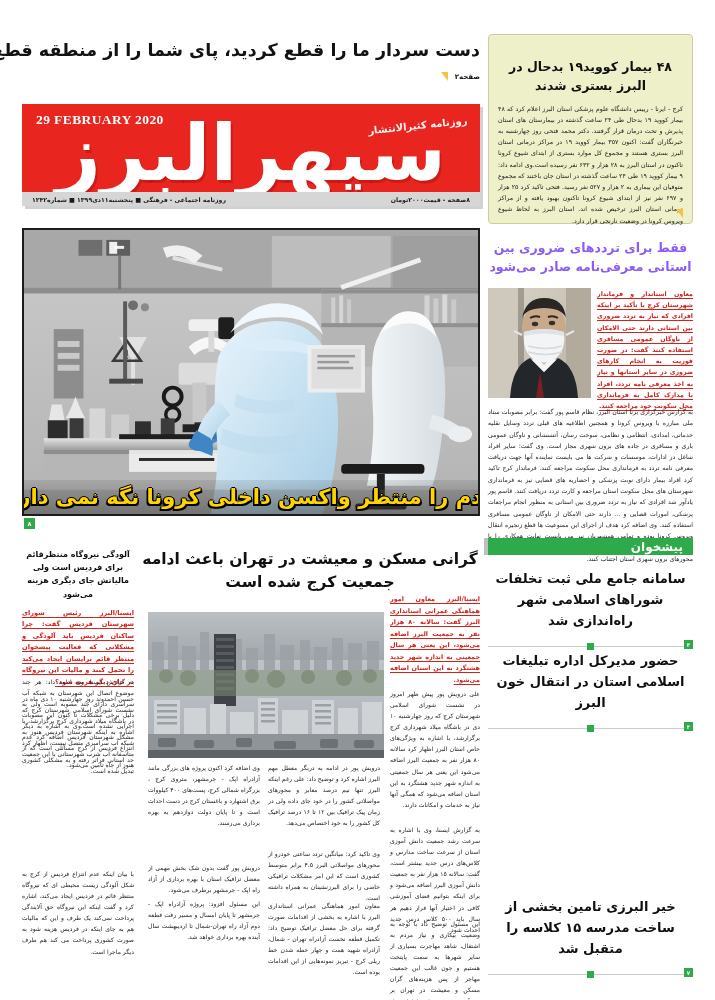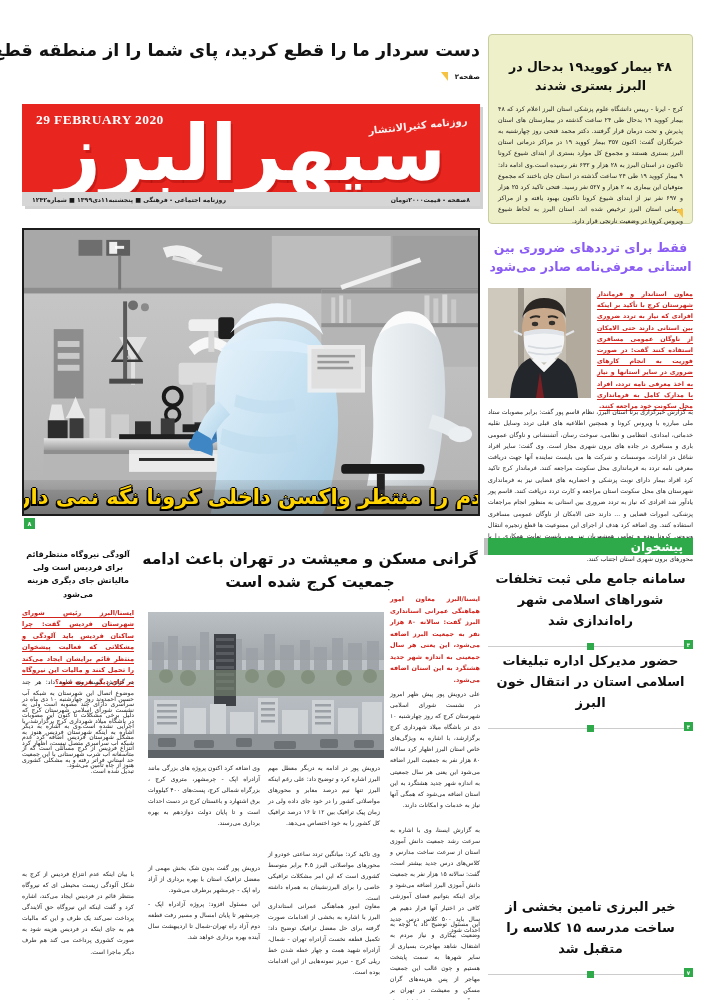--- a/index.html
+++ b/index.html
@@ -116,21 +116,21 @@
   
   .city-photo{
     position:absolute;left:148px;top:612px;width:236px;height:146px;
     overflow:hidden;background:#b8bcc0;
   }
 
   
   .mid-lead{
     position:absolute;left:390px;top:594px;width:90px;
     font-size:6.4px;color:#d0231c;font-weight:bold;line-height:1.8;
-    text-align:justify;
+    text-align:justify;text-decoration:underline;
     text-decoration-color:#d0231c;text-underline-offset:2px;
   }
   .mid-lead-b{
     position:absolute;left:390px;top:688px;width:90px;
     font-size:6.1px;color:#1c1c1c;line-height:1.82;text-align:justify;
   }
   .col-txt{position:absolute;font-size:6.1px;color:#1c1c1c;line-height:1.82;text-align:justify;}
   .c1{left:22px;top:668px;width:112px;}
   .c4{left:390px;top:824px;width:90px;}
 

